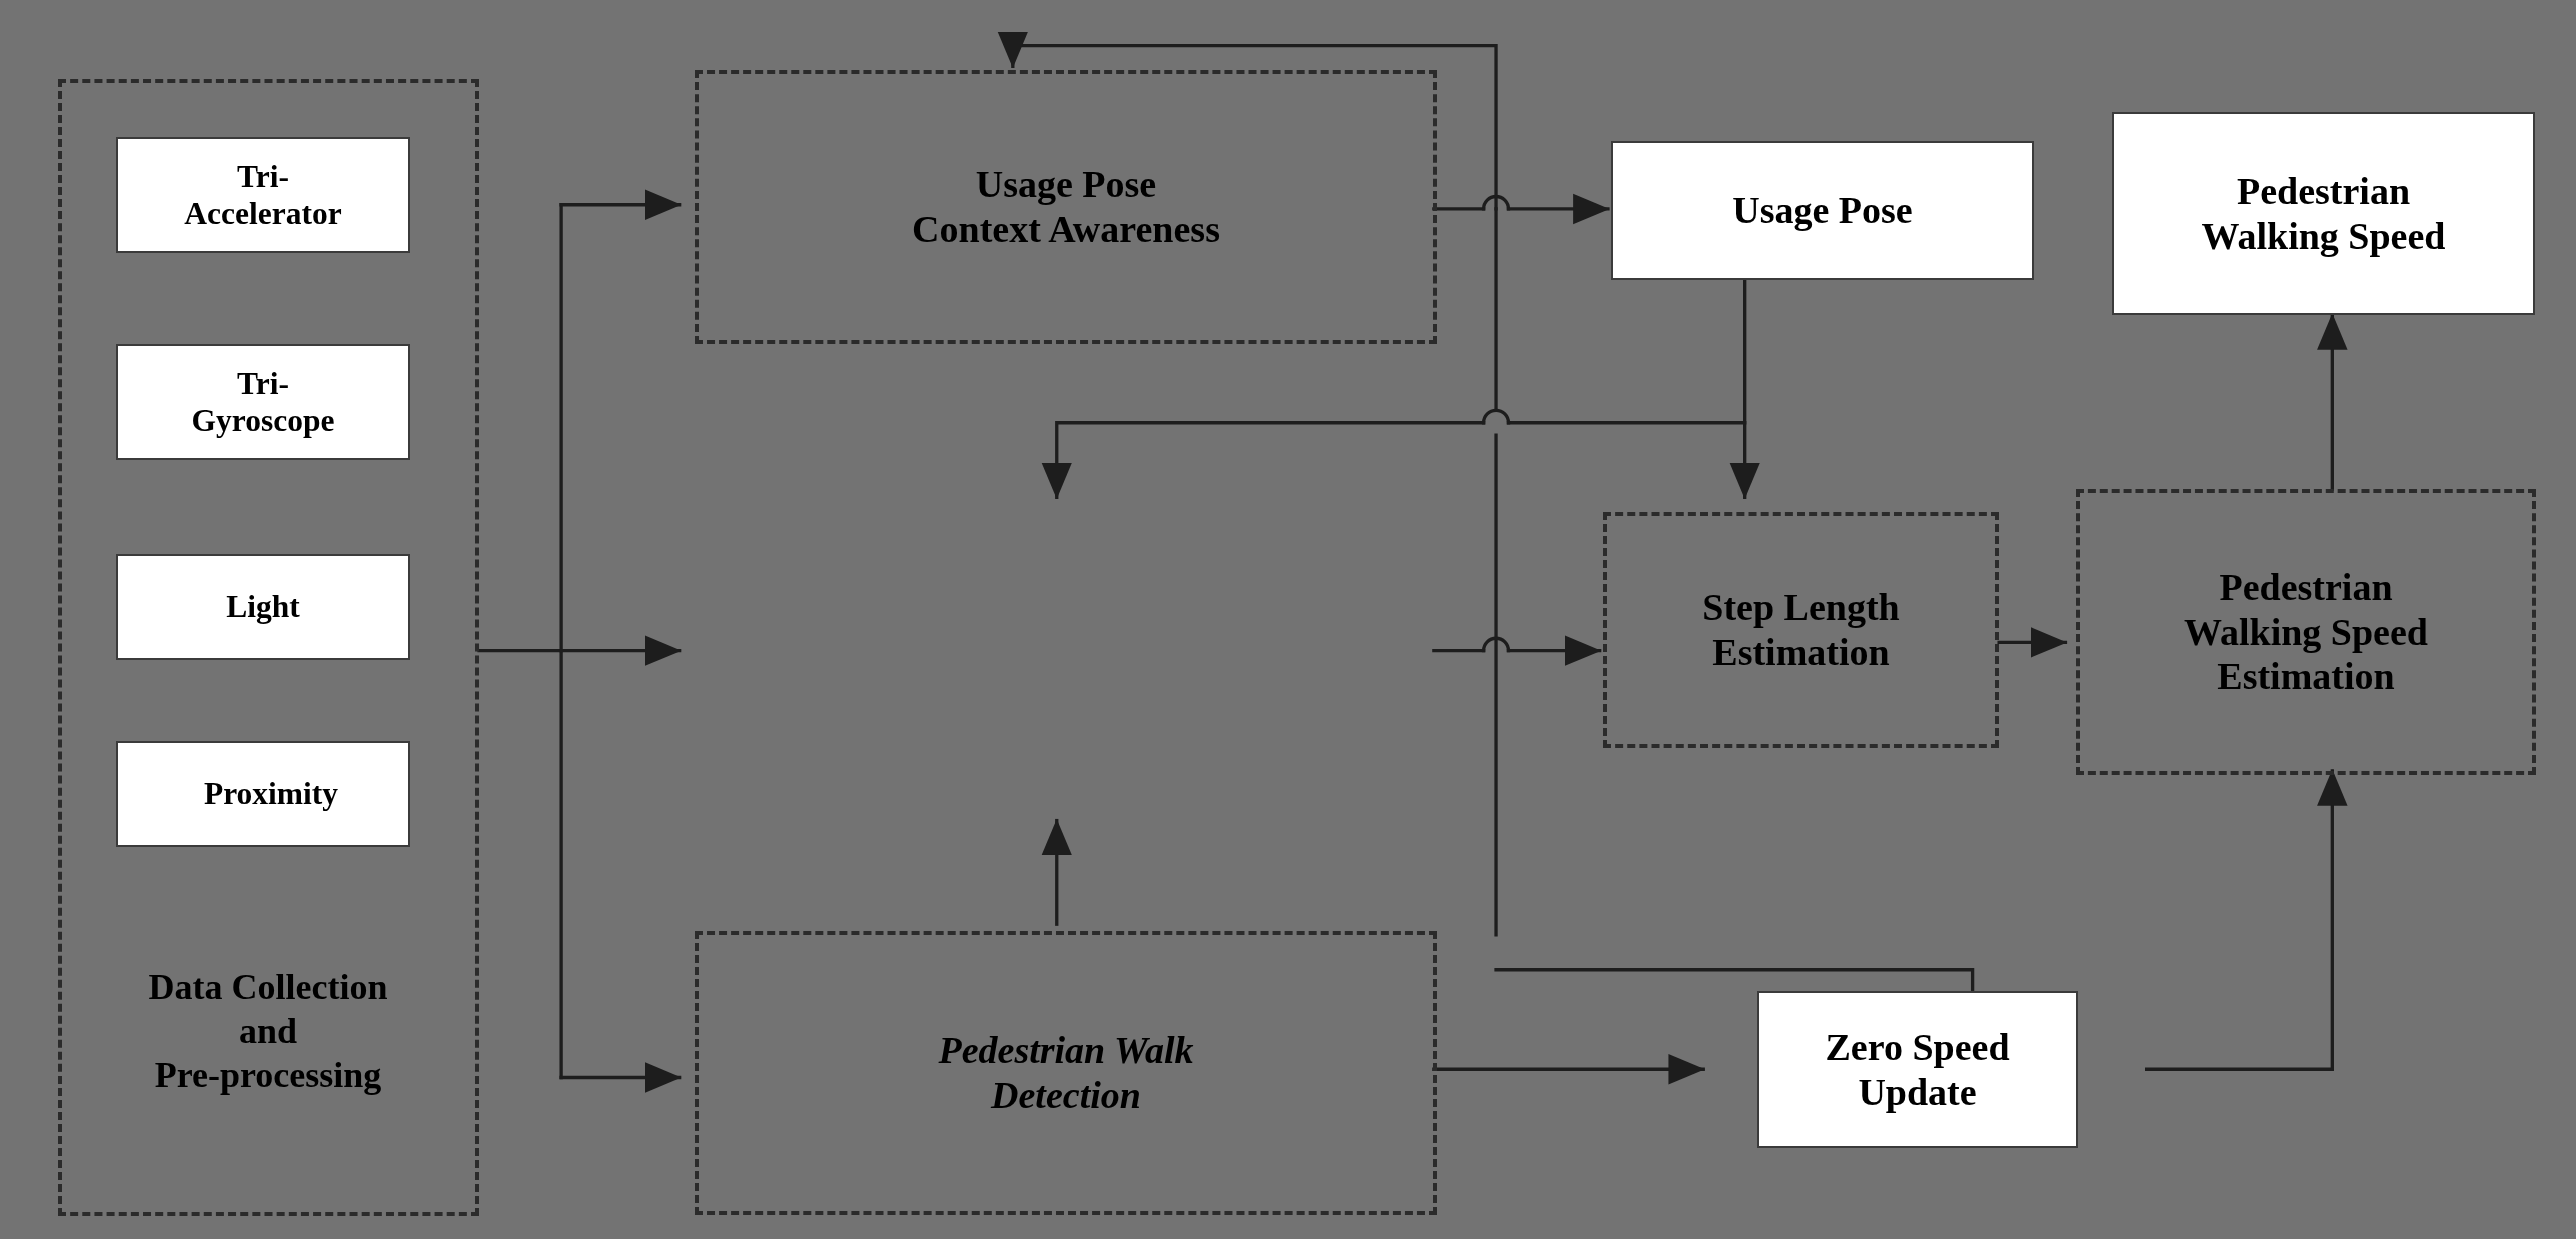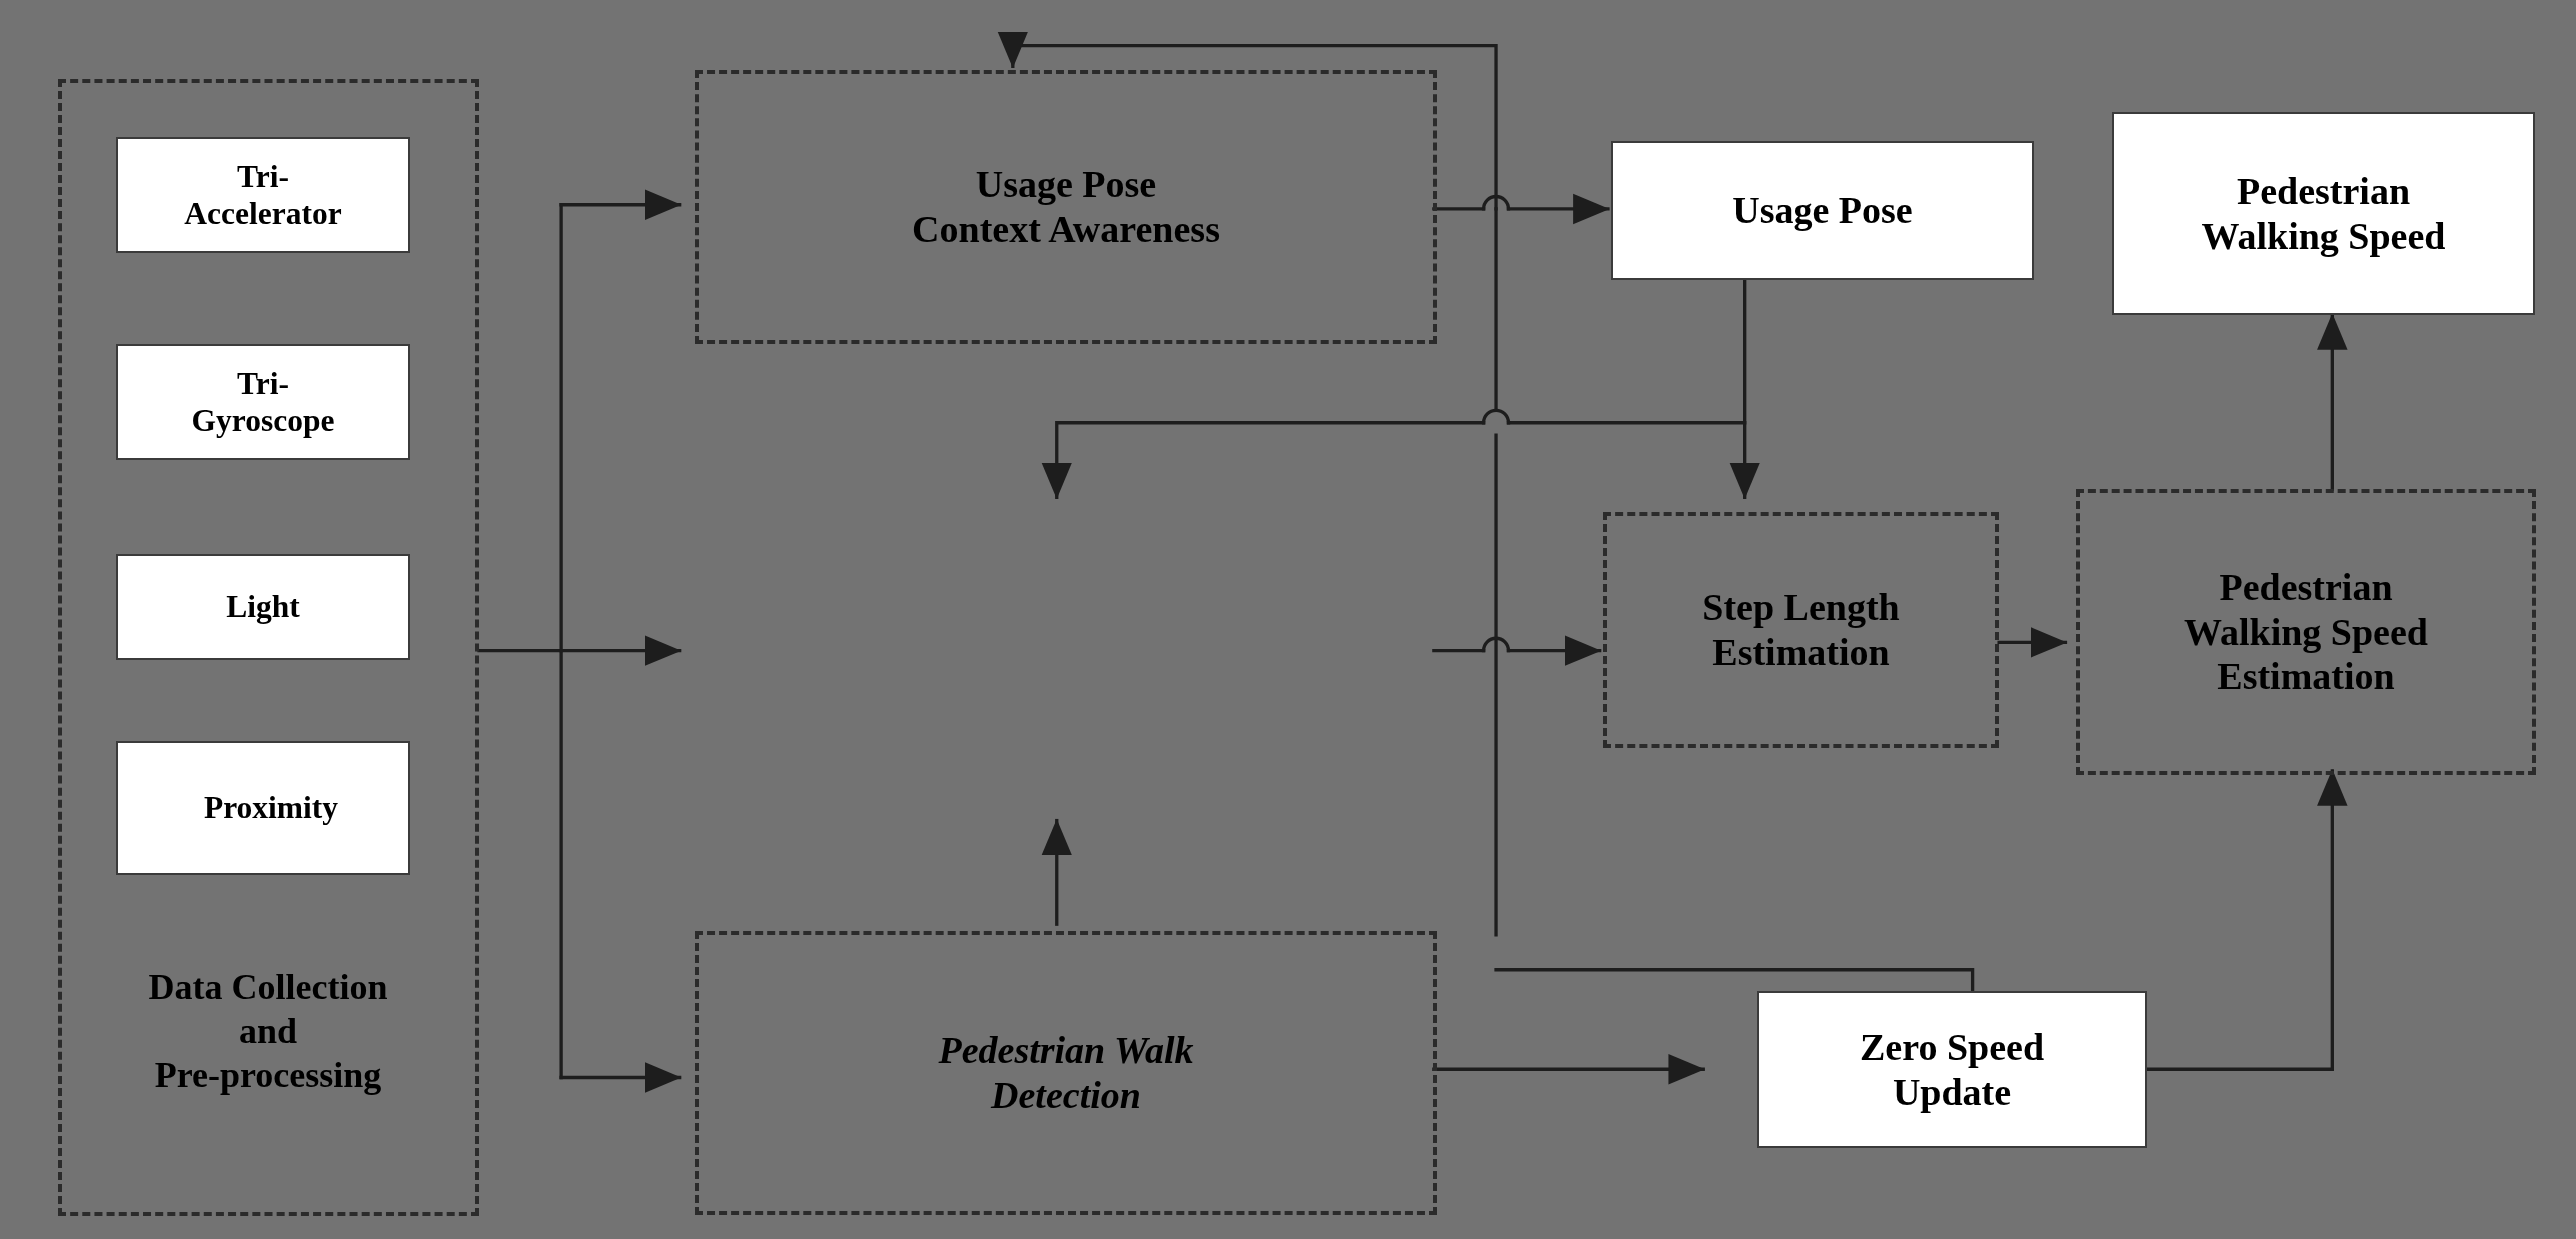--- a/index.html
+++ b/index.html
@@ -77,21 +77,21 @@
   </div>
 
   <div class="node solid t-sm" style="left:116px;top:344px;width:294px;height:116px;">
     <span>Tri-<br>Gyroscope</span>
   </div>
 
   <div class="node solid t-sm" style="left:116px;top:554px;width:294px;height:106px;">
     <span>Light</span>
   </div>
 
-  <div class="node solid t-sm" style="left:116px;top:741px;width:294px;height:134px;padding-left:16px;">
+  <div class="node solid t-sm" style="left:116px;top:741px;width:294px;height:106px;padding-left:16px;">
     <span>Proximity</span>
   </div>
 
   <div class="label t-mid" style="left:66px;top:966px;width:404px;">Data Collection<br>and<br>Pre-processing</div>
 
   <div class="node dashed t-big" style="left:695px;top:70px;width:742px;height:274px;">
     <span>Usage Pose<br>Context Awareness</span>
   </div>
 
 
@@ -100,21 +100,21 @@
   </div>
 
   <div class="node solid t-big" style="left:1611px;top:141px;width:423px;height:139px;">
     <span>Usage Pose</span>
   </div>
 
   <div class="node dashed t-big" style="left:1603px;top:512px;width:396px;height:236px;justify-content:center;">
     <span>Step Length<br>Estimation</span>
   </div>
 
-  <div class="node solid t-big" style="left:1757px;top:991px;width:390px;height:157px;">
+  <div class="node solid t-big" style="left:1757px;top:991px;width:321px;height:157px;">
     <span>Zero Speed<br>Update</span>
   </div>
 
   <div class="node solid t-big" style="left:2112px;top:112px;width:423px;height:203px;">
     <span>Pedestrian<br>Walking Speed</span>
   </div>
 
   <div class="node dashed t-big" style="left:2076px;top:489px;width:460px;height:286px;">
     <span>Pedestrian<br>Walking Speed<br>Estimation</span>
   </div>

